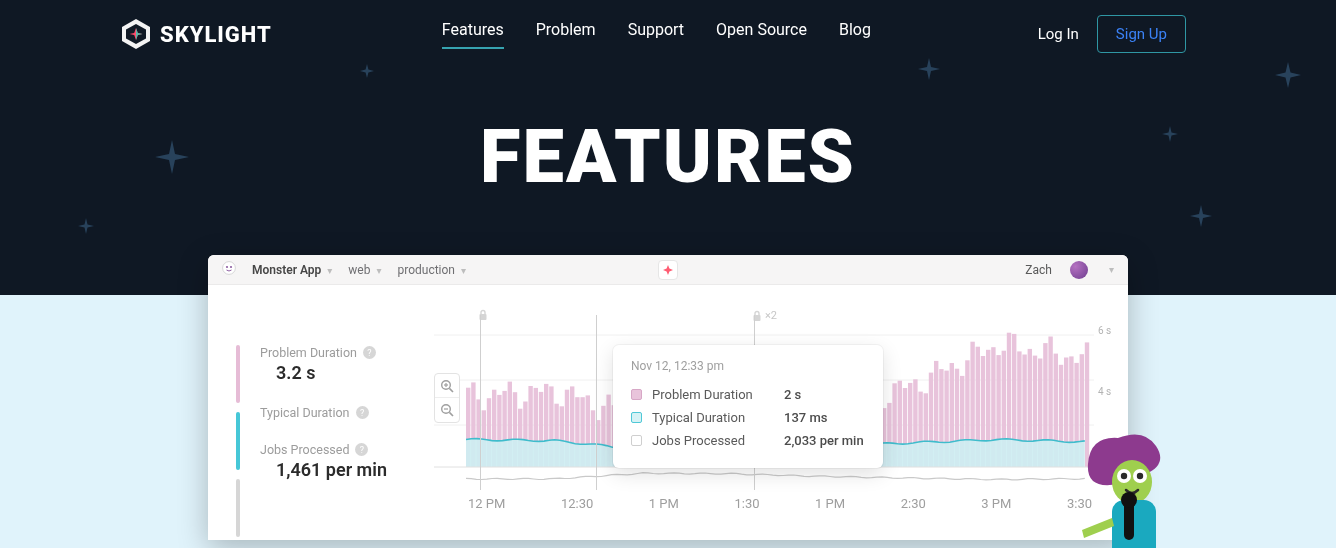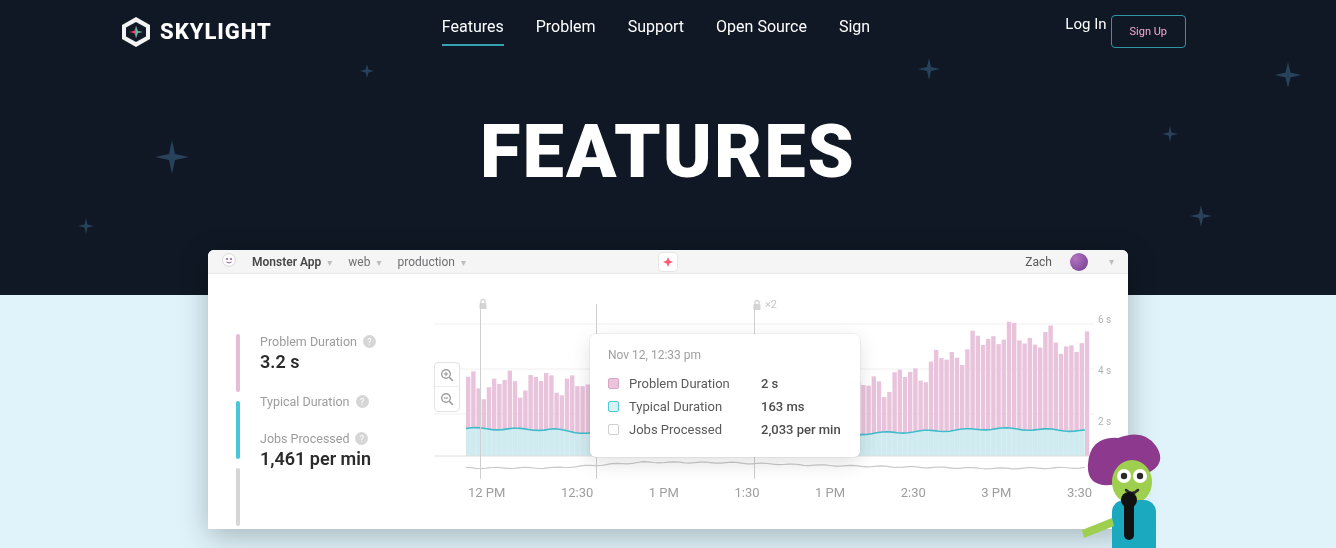--- a/index.html
+++ b/index.html
@@ -52,35 +52,35 @@
     font-size: 16px;
     padding-bottom: 8px;
     cursor: pointer;
   }
   .nav a.active {
     border-bottom: 2px solid #36a3b0;
   }
   .auth {
     margin-left: auto;
     display: flex;
-    align-items: flex-start;
-    gap: 4px;
+    align-items: center;
+    gap: 18px;
   }
   .auth .login {
     color: #fff;
     text-decoration: none;
     font-size: 15px;
     cursor: pointer;
   }
   .auth .signup {
-    color: #f9a8d4;
+    color: #3b82f6;
     border: 1px solid #2f97a4;
     border-radius: 4px;
     padding: 9px 18px;
-    font-size: 11px;
+    font-size: 15px;
     text-decoration: none;
     cursor: pointer;
   }
 
   
   .hero {
     text-align: center;
     color: #fff;
     font-size: 74px;
     font-weight: 900;
@@ -107,21 +107,21 @@
     width: 920px;
     margin: 0 auto;
     border-radius: 6px 6px 0 0;
     box-shadow: 0 8px 30px rgba(0,0,0,.25);
     overflow: visible;
   }
 
   .dash-header {
     display: flex;
     align-items: center;
-    height: 24px;
+    height: 30px;
     padding: 0 14px;
     font-size: 12px;
     color: #6f6f72;
     background: #f6f5f5;
     border-bottom: 1px solid #ebeaea;
     border-radius: 6px 6px 0 0;
   }
   .dash-header .app-select {
     display: flex; align-items: center; gap: 16px;
     font-size: 12px;
@@ -179,20 +179,21 @@
   }
   .stat-label .qmark {
     display:inline-flex; width:13px; height:13px; border-radius:50%;
     background:#d6d6d6; color:#fff; font-size:9px; align-items:center; justify-content:center;
   }
   .stat-value {
     color: #2b2b2b;
     font-weight: 600;
     font-size: 18px;
     margin-top: 2px;
+    margin-left: 16px;
   }
 
   
   .chart-wrap {
     flex: 1;
     position: relative;
     margin-right: 30px;
     margin-left: 4px;
   }
   .chart-tools {
@@ -208,36 +209,36 @@
     height: 24px; display:flex; align-items:center; justify-content:center;
     font-size: 13px; color:#9f9f9f;
   }
   .chart-tools .tool:first-child { border-bottom: 1px solid #eee; }
 
   .chart-svg { display:block; }
 
   .y-ticks {
     position: absolute; right: -22px; top: 10px;
     width: 22px;
-    display: flex; flex-direction: column; gap: 40px;
+    display: flex; flex-direction: column; gap: 50px;
     font-size: 10px; color: #b3b3b3;
   }
 
   .x-axis {
     display: flex;
     justify-content: space-between;
     font-size: 13px;
     color: #9e9e9e;
     padding: 6px 6px 0 34px;
   }
 
   
   .tooltip {
     position: absolute;
-    left: 156px; top: 30px;
+    left: 179px; top: 30px;
     width: 270px;
     background: #ffffff;
     border-radius: 6px;
     box-shadow: 0 6px 20px rgba(0,0,0,.12), 0 0 0 1px rgba(0,0,0,.04);
     padding: 14px 18px 16px;
     font-size: 13px;
     z-index: 20;
   }
   .tooltip .tt-time { color:#9f9f9f; font-size: 12px; margin-bottom: 10px; }
   .tt-row { display:flex; align-items:center; gap:10px; padding: 4px 0; color:#5a5a5a; }
@@ -310,21 +311,21 @@
       </svg>
     </span>
     <span>SKYLIGHT</span>
   </div>
 
   <nav class="nav">
     <a class="active">Features</a>
     <a>Problem</a>
     <a>Support</a>
     <a>Open Source</a>
-    <a>Sign</a>
+    <a>Blog</a>
   </nav>
 
   <div class="auth">
     <a class="login">Log In</a>
     <a class="signup">Sign Up</a>
   </div>
 </div>
 
 <h1 class="hero">FEATURES</h1>
 
@@ -593,21 +594,21 @@
       <div class="tooltip">
         <div class="tt-time">Nov 12, 12:33 pm</div>
         <div class="tt-row">
           <span class="sw pink"></span>
           <span class="tt-label">Problem Duration</span>
           <span class="tt-val">2 s</span>
         </div>
         <div class="tt-row">
           <span class="sw teal"></span>
           <span class="tt-label">Typical Duration</span>
-          <span class="tt-val">163 ms</span>
+          <span class="tt-val">137 ms</span>
         </div>
         <div class="tt-row">
           <span class="sw grey"></span>
           <span class="tt-label">Jobs Processed</span>
           <span class="tt-val">2,033 per min</span>
         </div>
       </div>
 
     </div>
 

